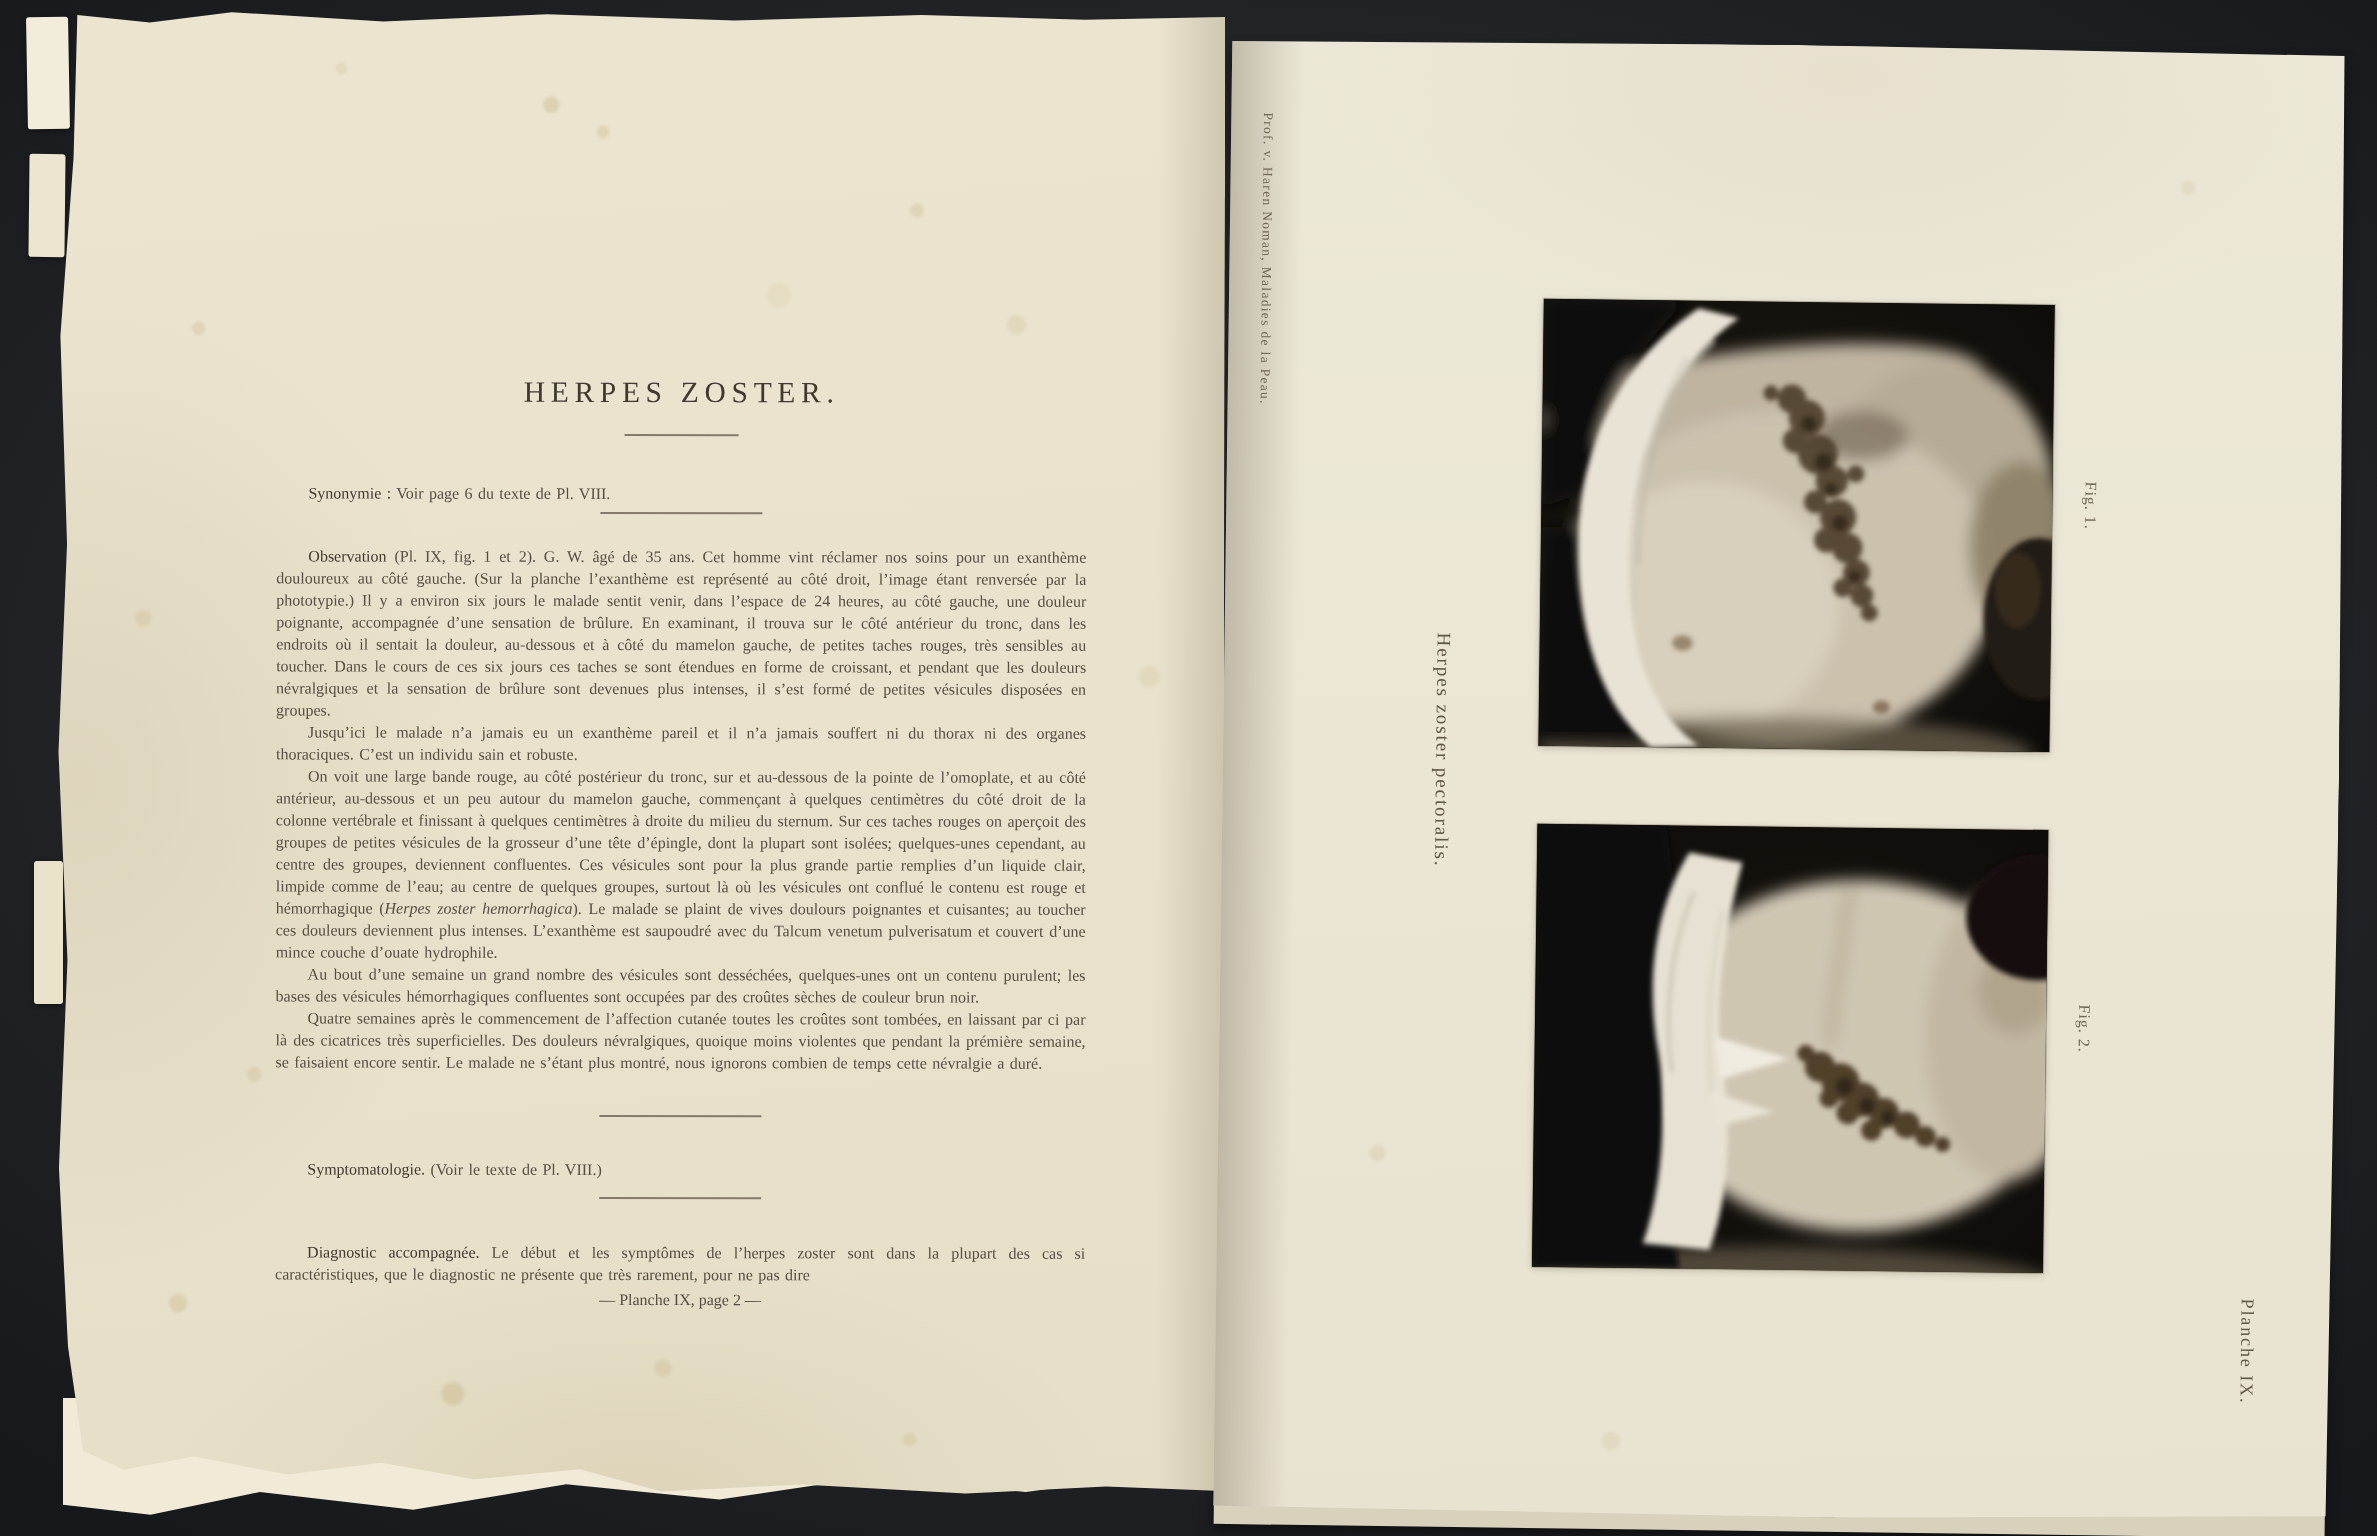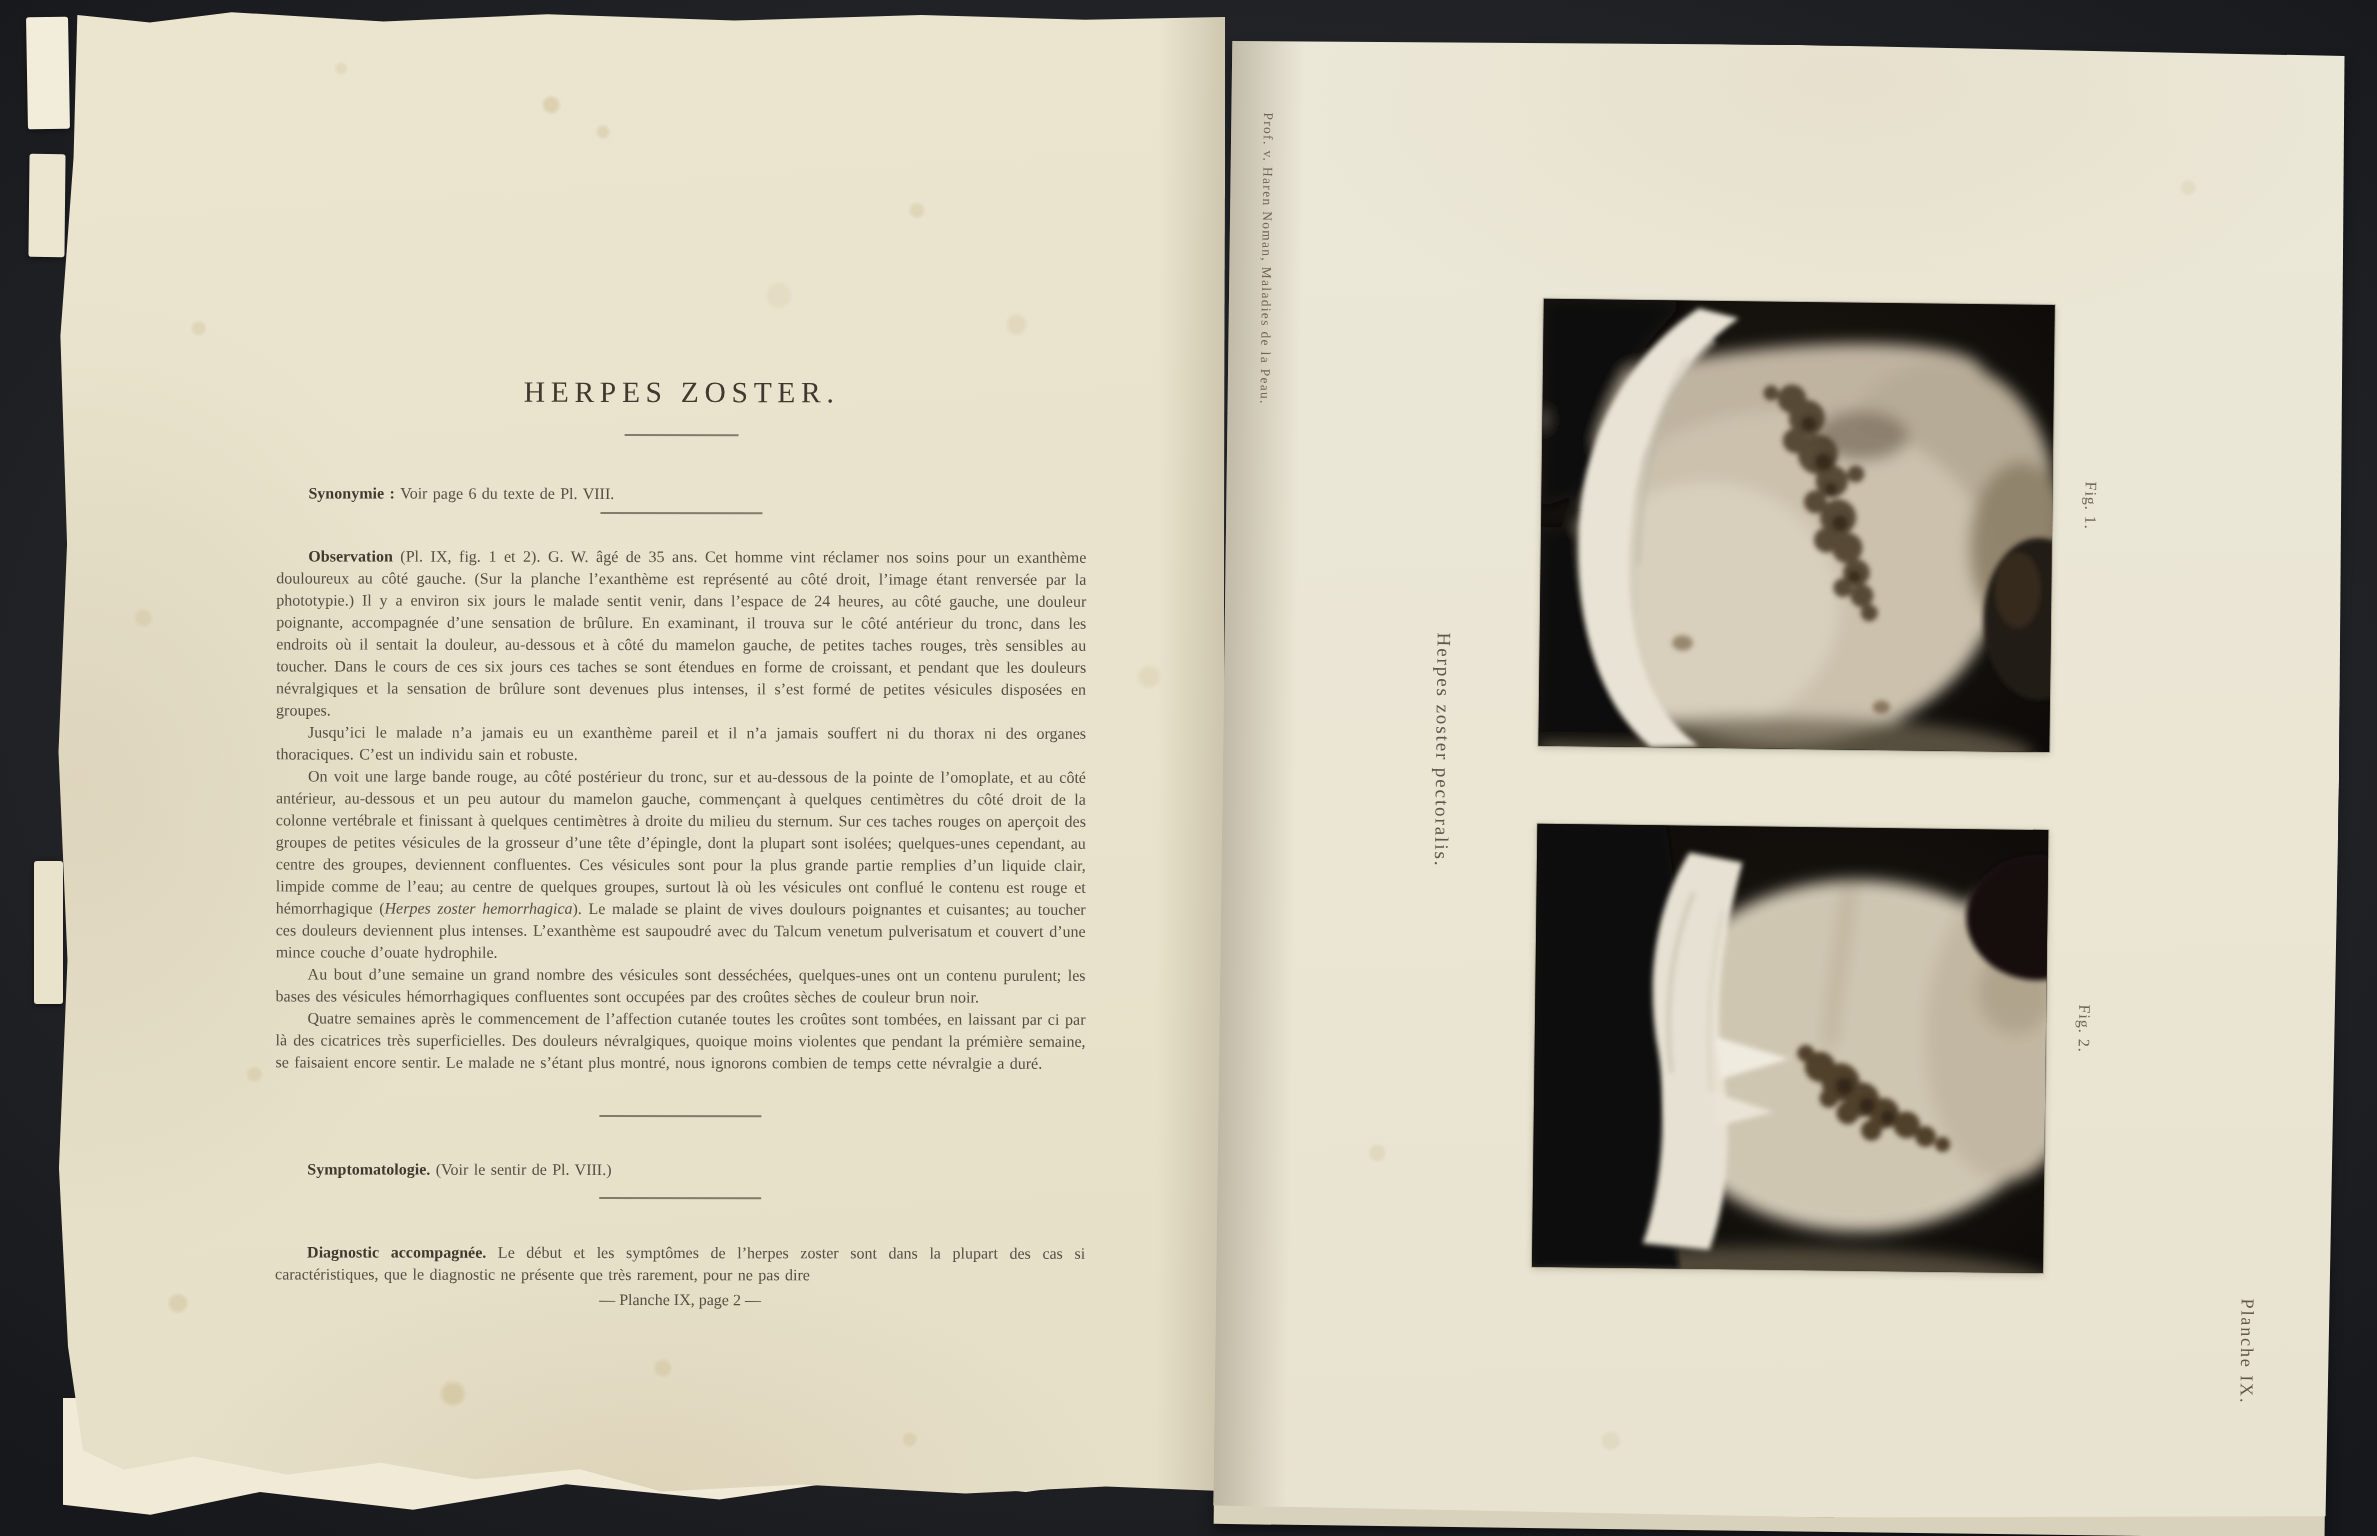--- a/index.html
+++ b/index.html
@@ -44,21 +44,21 @@
   .left-page *{color:var(--ink, #564e42);}
   .pg-el{position:absolute;}
   .title{left:221px;top:346px;width:810px;text-align:center;font-size:29.5px;letter-spacing:5.7px;
          color:var(--ink_strong, #3f392f);font-weight:400;}
   .rule{height:1.9px;background:#6a6052;opacity:.8;}
   .rule1{left:569px;top:424px;width:114px;}
   .rule2{left:545px;top:502px;width:162px;}
   .rule3{left:545px;top:1105px;width:162px;}
   .rule4{left:545px;top:1187px;width:162px;}
   .bodytext{font-size:16px;line-height:22px;text-align:justify;word-spacing:1.4px;}
-  .lead{font-weight:bold;color:var(--ink_strong, #3f392f);}
+  .lead{font-weight:normal;color:var(--ink_strong, #3f392f);}
   .syn{left:221px;top:457px;width:810px;text-indent:32px;}
   .flow{left:221px;top:536px;width:810px;}
   .flow p{margin:0;text-indent:32px;}
   .symp{left:221px;top:1133px;width:810px;text-indent:32px;}
   .diag{left:221px;top:1216px;width:810px;text-indent:32px;}
   .pfooter{left:221px;top:1281px;width:810px;text-align:center;font-size:16px;}
   
   .right-page{left:1229px;top:38px;width:1119px;height:1472px;transform:rotate(.7deg);transform-origin:top left;
      background:
        radial-gradient(circle at 162px 1113px, rgba(160,130,60,.12) 0 5.7px, rgba(160,130,60,0) 10.5px),
@@ -106,21 +106,21 @@
     <div class="pg-el bodytext flow">
       <p><span class="lead">Observation </span><span>(Pl. IX, fig. 1 et 2). G. W. âgé de 35 ans. Cet homme vint réclamer nos soins pour un exanthème douloureux au côté gauche. (Sur la planche l’exanthème est représenté au côté droit, l’image étant renversée par la phototypie.) Il y a environ six jours le malade sentit venir, dans l’espace de 24 heures, au côté gauche, une douleur poignante, accompagnée d’une sensation de brûlure. En examinant, il trouva sur le côté antérieur du tronc, dans les endroits où il sentait la douleur, au-dessous et à côté du mamelon gauche, de petites taches rouges, très sensibles au toucher. Dans le cours de ces six jours ces taches se sont étendues en forme de croissant, et pendant que les douleurs névralgiques et la sensation de brûlure sont devenues plus intenses, il s’est formé de petites vésicules disposées en groupes.</span></p>
       <p>Jusqu’ici le malade n’a jamais eu un exanthème pareil et il n’a jamais souffert ni du thorax ni des organes thoraciques. C’est un individu sain et robuste.</p>
       <p><span>On voit une large bande rouge, au côté postérieur du tronc, sur et au-dessous de la pointe de l’omoplate, et au côté antérieur, au-dessous et un peu autour du mamelon gauche, commençant à quelques centimètres du côté droit de la colonne vertébrale et finissant à quelques centimètres à droite du milieu du sternum. Sur ces taches rouges on aperçoit des groupes de petites vésicules de la grosseur d’une tête d’épingle, dont la plupart sont isolées; quelques-unes cependant, au centre des groupes, deviennent confluentes. Ces vésicules sont pour la plus grande partie remplies d’un liquide clair, limpide comme de l’eau; au centre de quelques groupes, surtout là où les vésicules ont conflué le contenu est rouge et hémorrhagique (</span><em>Herpes zoster hemorrhagica</em><span>). Le malade se plaint de vives doulours poignantes et cuisantes; au toucher ces douleurs deviennent plus intenses. L’exanthème est saupoudré avec du Talcum venetum pulverisatum et couvert d’une mince couche d’ouate hydrophile.</span></p>
       <p>Au bout d’une semaine un grand nombre des vésicules sont desséchées, quelques-unes ont un contenu purulent; les bases des vésicules hémorrhagiques confluentes sont occupées par des croûtes sèches de couleur brun noir.</p>
       <p>Quatre semaines après le commencement de l’affection cutanée toutes les croûtes sont tombées, en laissant par ci par là des cicatrices très superficielles. Des douleurs névralgiques, quoique moins violentes que pendant la prémière semaine, se faisaient encore sentir. Le malade ne s’étant plus montré, nous ignorons combien de temps cette névralgie a duré.</p>
     </div>
 
     <div class="pg-el rule rule3"></div>
 
-    <p class="pg-el bodytext symp"><span class="lead">Symptomatologie. </span><span>(Voir le sentir de Pl. VIII.)</span></p>
+    <p class="pg-el bodytext symp"><span class="lead">Symptomatologie. </span><span>(Voir le texte de Pl. VIII.)</span></p>
 
     <div class="pg-el rule rule4"></div>
 
     <p class="pg-el bodytext diag"><span class="lead">Diagnostic accompagnée. </span><span>Le début et les symptômes de l’herpes zoster sont dans la plupart des cas si caractéristiques, que le diagnostic ne présente que très rarement, pour ne pas dire</span></p>
 
     <div class="pg-el pfooter">— Planche IX, page 2 —</div>
   </div>
 
   <div class="page right-page">
 

